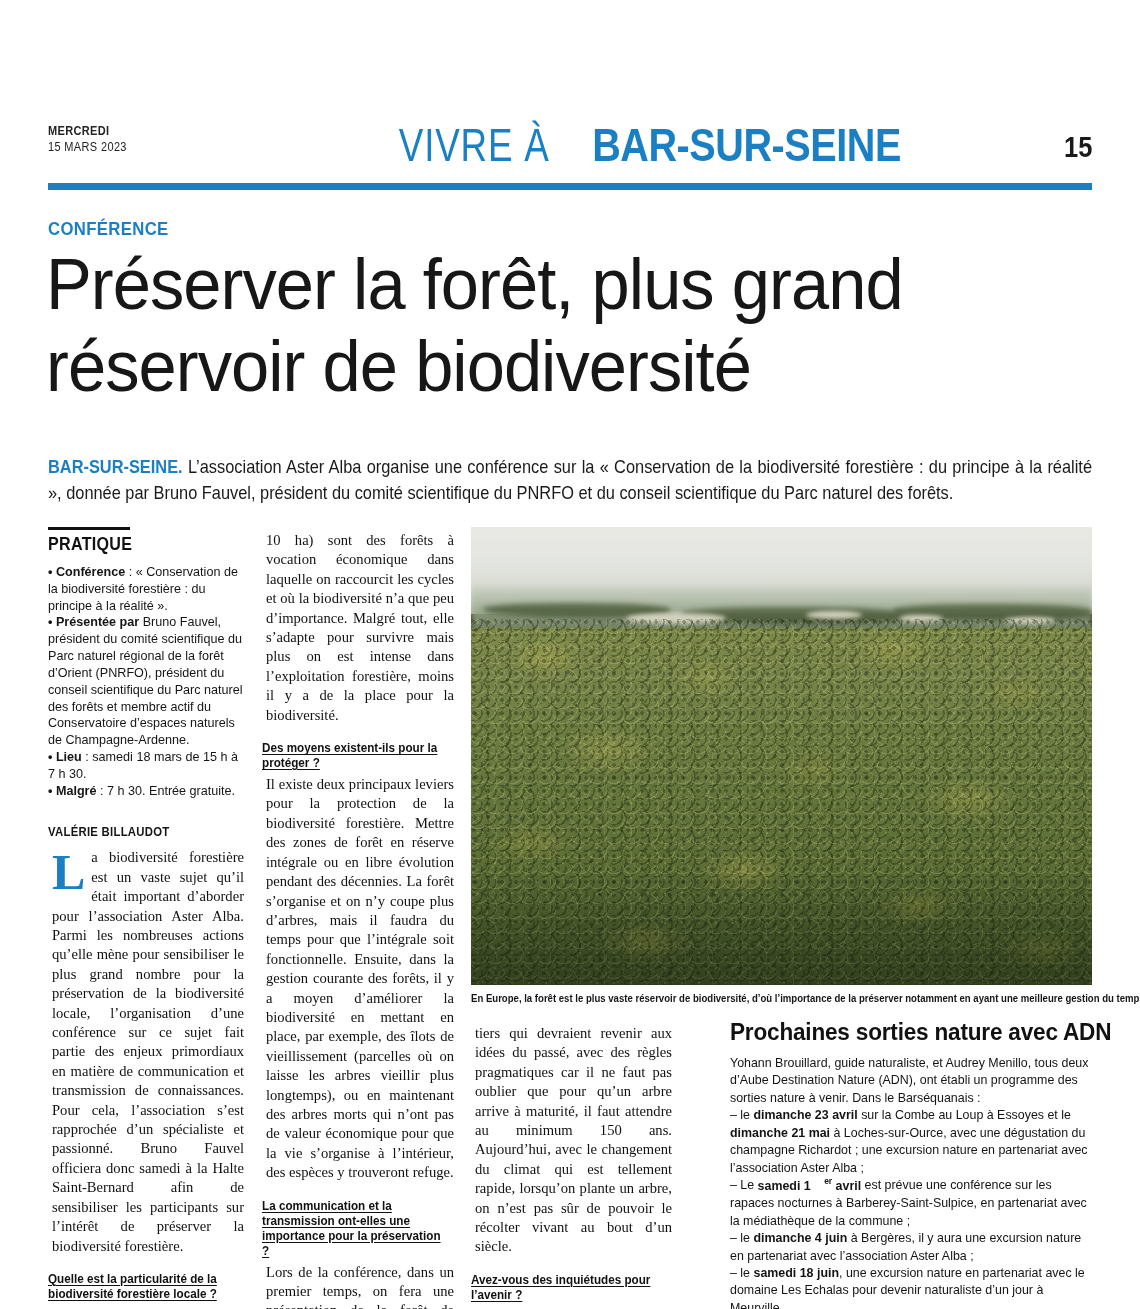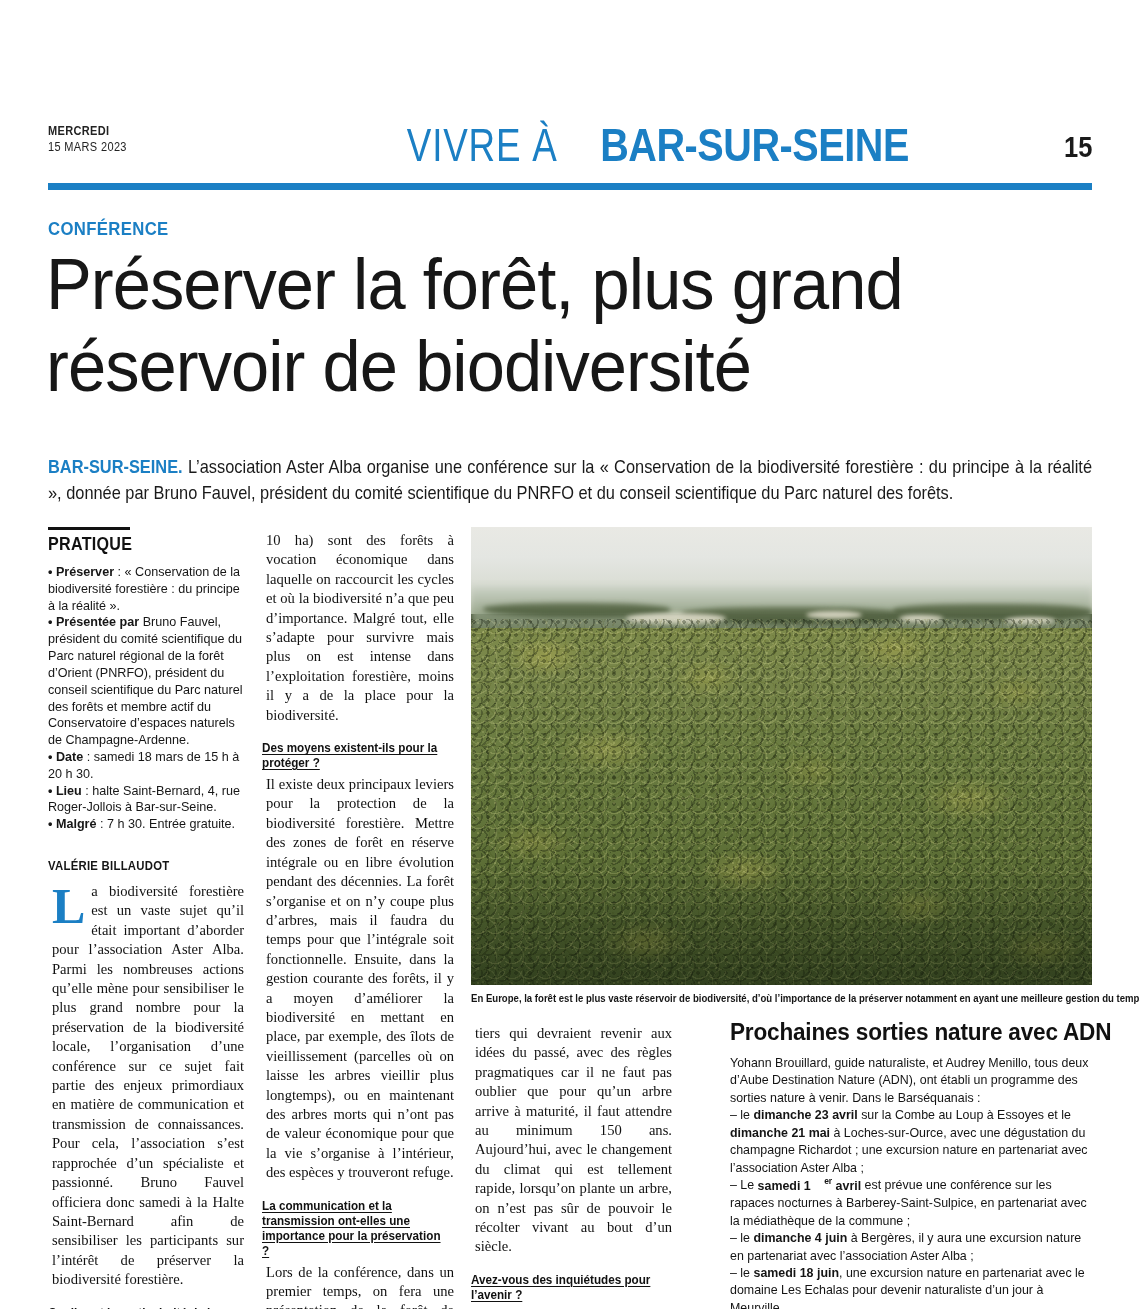--- a/index.html
+++ b/index.html
@@ -50,21 +50,21 @@
     font-size: 12.5px;
     letter-spacing: 0.4px;
     color: #232323;
     display: block;
     margin-top: 2px;
     transform: scaleX(0.88);
     transform-origin: left center;
   }
   .masthead-title {
     position: absolute;
-    left: 253px; top: -6px;
+    left: 245px; top: -6px;
     width: 720px;
     text-align: center;
     white-space: nowrap;
   }
   .masthead-title .mt-light {
     font-family: "Liberation Sans", sans-serif;
     font-weight: 300;
     font-size: 46px;
     color: #1b7fc4;
     letter-spacing: 1px;
@@ -391,24 +391,23 @@
     <span class="hl-line">Préserver la forêt, plus grand</span>
     <span class="hl-line">réservoir de biodiversité</span>
   </div>
 
   <div class="standfirst"><span class="sf-lead">BAR-SUR-SEINE.</span><span> L’association Aster Alba organise une conférence sur la « Conservation de la biodiversité forestière : du principe à la réalité », donnée par Bruno Fauvel, président du comité scientifique du PNRFO et du conseil scientifique du Parc naturel des forêts.</span></div>
 
   <div class="rule-pratique"></div>
   <div class="col col1">
     <div class="pratique-title">PRATIQUE</div>
     <div class="pratique-list">
-      <p><b>• Préserver</b><span> : « Conservation de la biodiversité forestière : du principe à la réalité ».</span></p>
+      <p><b>• Conférence</b><span> : « Conservation de la biodiversité forestière : du principe à la réalité ».</span></p>
       <p><b>• Présentée par</b><span> Bruno Fauvel, président du comité scientifique du Parc naturel régional de la forêt d’Orient (PNRFO), président du conseil scientifique du Parc naturel des forêts et membre actif du Conservatoire d’espaces naturels de Champagne-Ardenne.</span></p>
-      <p><b>• Date</b><span> : samedi 18 mars de 15 h à 20 h 30.</span></p>
-      <p><b>• Lieu</b><span> : halte Saint-Bernard, 4, rue Roger-Jollois à Bar-sur-Seine.</span></p>
+      <p><b>• Lieu</b><span> : samedi 18 mars de 15 h à 7 h 30.</span></p>
       <p><b>• Malgré</b><span> : 7 h 30. Entrée gratuite.</span></p>
     </div>
 
     <div class="byline">VALÉRIE BILLAUDOT</div>
 
     <div class="body-text">
       <p class="dropcap-para"><span class="dropcap">L</span><span>a biodiversité forestière est un vaste sujet qu’il était important d’aborder pour l’association Aster Alba. Parmi les nombreuses actions qu’elle mène pour sensibiliser le plus grand nombre pour la préservation de la biodiversité locale, l’organisation d’une conférence sur ce sujet fait partie des enjeux primordiaux en matière de communication et transmission de connaissances. Pour cela, l’association s’est rapprochée d’un spécialiste et passionné. Bruno Fauvel officiera donc samedi à la Halte Saint-Bernard afin de sensibiliser les participants sur l’intérêt de préserver la biodiversité forestière.</span></p>
       <div class="qhead">Quelle est la particularité de la biodiversité forestière locale ?</div>
 
     </div>

